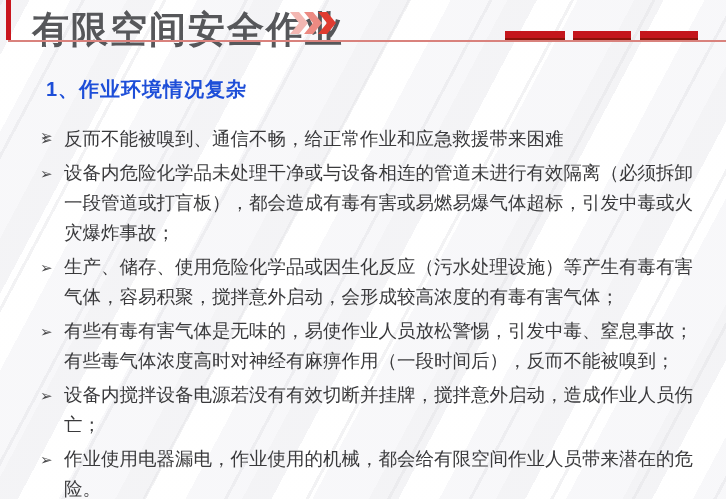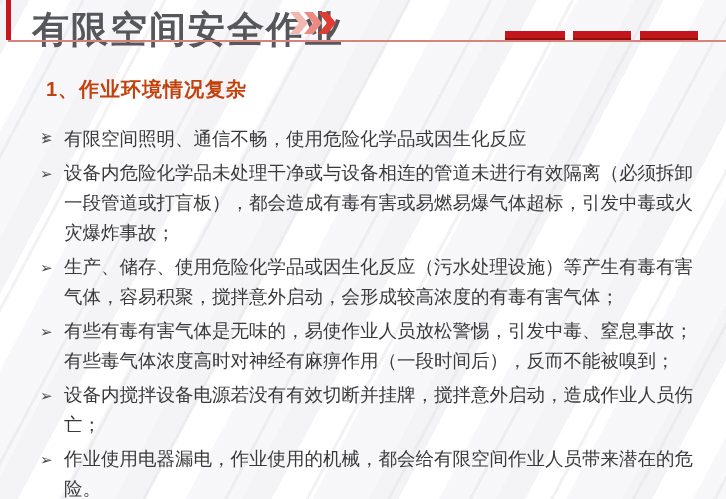--- a/index.html
+++ b/index.html
@@ -20,21 +20,21 @@
   }
   .chevrons{position:absolute;left:290px;top:12px;}
   .hdr-rule{position:absolute;left:8px;top:40px;width:718px;height:2px;background:#d9827d;}
   .decor-block{position:absolute;top:31px;height:7px;background:#c4161c;border-bottom:2px solid #8c1209;}
   .decor-block.b1{left:505px;width:60px;}
   .decor-block.b2{left:573px;width:58px;}
   .decor-block.b3{left:640px;width:58px;}
   
   .section-heading{
     position:absolute;left:46px;top:76px;margin:0;
-    font-size:20px;font-weight:bold;color:#c2410c;letter-spacing:1px;white-space:nowrap;
+    font-size:20px;font-weight:bold;color:#1d4ed8;letter-spacing:1px;white-space:nowrap;
   }
   
   .bullets{
     position:absolute;left:40px;top:120px;width:656px;
     margin:0;padding:0;list-style:none;
     font-size:18.5px;line-height:30px;color:#3a3a3c;
   }
   .bullets li{position:relative;padding-left:24px;margin:0 0 4px 0;}
   .bullets .mk{
     position:absolute;left:0;top:1px;
@@ -62,21 +62,21 @@
 </div>
 
 <h2 class="section-heading">1、作业环境情况复杂</h2>
 
 <ul class="bullets">
   <li>
     <span class="mk">➢</span>
   </li>
   <li>
     <span class="mk">➢</span>
-    <span class="tx">有限空间照明、通信不畅，使用危险化学品或因生化反应</span>
+    <span class="tx">反而不能被嗅到、通信不畅，给正常作业和应急救援带来困难</span>
   </li>
   <li>
     <span class="mk">➢</span>
     <span class="tx">设备内危险化学品未处理干净或与设备相连的管道未进行有效隔离（必须拆卸一段管道或打盲板），都会造成有毒有害或易燃易爆气体超标，引发中毒或火灾爆炸事故；</span>
   </li>
   <li>
     <span class="mk">➢</span>
     <span class="tx">生产、储存、使用危险化学品或因生化反应（污水处理设施）等产生有毒有害气体，容易积聚，搅拌意外启动，会形成较高浓度的有毒有害气体；</span>
   </li>
   <li>

